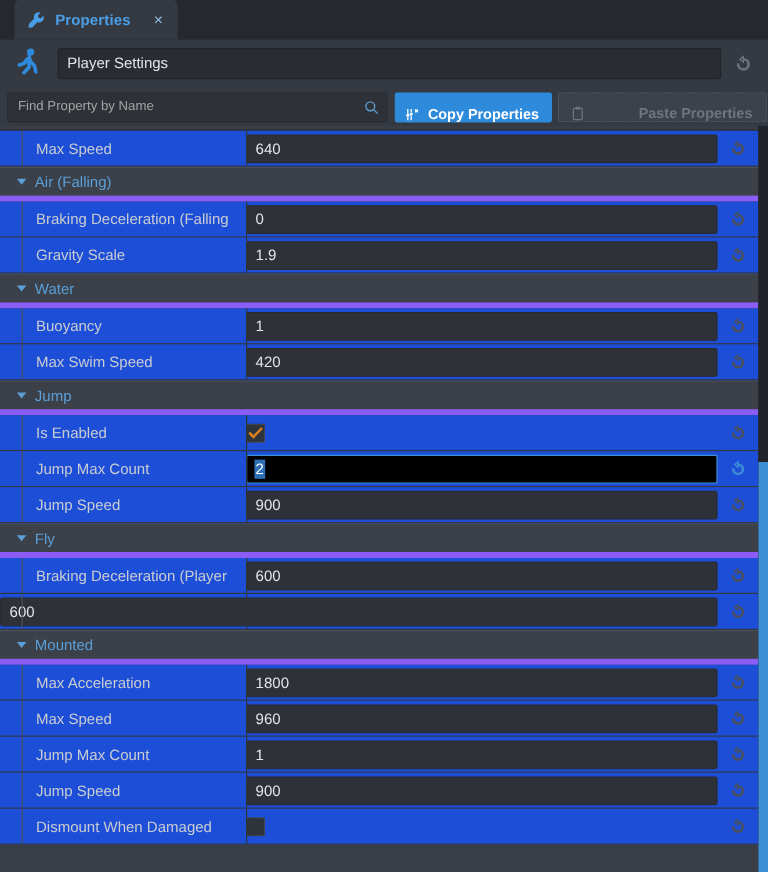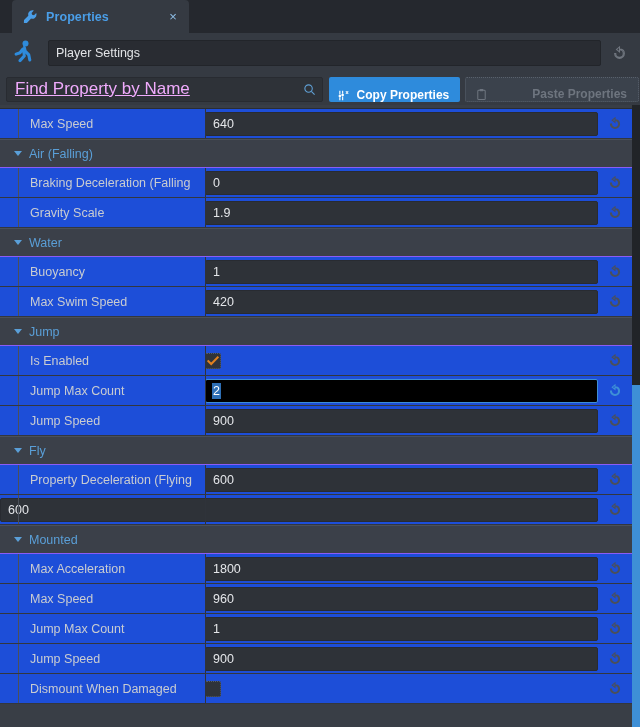--- a/index.html
+++ b/index.html
@@ -25,21 +25,21 @@
   
   .tabbar {
     position: absolute;
     left: 0; top: 0;
     width: 640px; height: 33px;
     background: #25282e;
   }
   .tab {
     position: absolute;
     left: 12px; top: 0;
-    width: 177px; height: 33px;
+    width: 136px; height: 33px;
     background: #353a42;
     border-top-left-radius: 4px;
     border-top-right-radius: 4px;
     display: flex;
     align-items: center;
     padding: 0 8px 0 10px;
     cursor: pointer;
   }
   .tab-icon {
     width: 16px; height: 16px;
@@ -120,23 +120,22 @@
     border: 1px solid #282b31;
     border-radius: 2px;
     display: flex;
     align-items: center;
     padding: 0 6px 0 8px;
     margin-right: 6px;
     cursor: text;
   }
   .search-placeholder {
     flex: 1 1 auto;
-    font-size: 17px;
-    color: #f0abfc;
-    text-decoration: underline;
+    font-size: 11px;
+    color: #a3a3a3;
   }
   .search-icon { width: 13px; height: 13px; flex: 0 0 13px; color: #5f9fd4; }
 
   .btn {
     height: 25px;
     border-radius: 2px;
     display: flex;
     align-items: flex-end;
     gap: 6px;
     padding: 0 11px 0 9px;
@@ -178,21 +177,21 @@
   .cut-row {
     height: 4px;
     background: #393e46;
     border-bottom: 1px solid #2a2d33;
   }
 
   .section {
     height: 29px;
     background: #3b4049;
     border-top: 1px solid #4a505a;
-    border-bottom: 1px solid #8b5cf6;
+    border-bottom: 5px solid #8b5cf6;
     display: flex;
     align-items: center;
     padding-left: 14px;
     cursor: pointer;
   }
   .section-arrow {
     width: 0; height: 0;
     border-left: 4.5px solid transparent;
     border-right: 4.5px solid transparent;
     border-top: 5px solid #5a9fd8;
@@ -512,21 +511,21 @@
             </span>
           </div>
         </div>
         <div class="section">
           <span class="section-arrow"></span>
           <span class="section-title">Fly</span>
         </div>
         <div class="row">
           <span class="row-left-rule"></span>
           <span class="row-divider"></span>
-          <div class="row-label">Property Deceleration (Flying</div>
+          <div class="row-label">Braking Deceleration (Player</div>
           <div class="row-value">
             <div class="value-input">
               <span>600</span>
             </div>
             <span class="reset">
               <svg viewBox="0 0 16 16" width="14" height="14">
                 <path d="M8 3.2V1L4.8 3.6 8 6.2V4c2.2 0 4 1.8 4 4s-1.8 4-4 4-4-1.8-4-4H2.8c0 2.9 2.3 5.2 5.2 5.2s5.2-2.3 5.2-5.2S10.9 3.2 8 3.2z" fill="none" stroke="#4b5059" stroke-width="1.2"></path>
               </svg>
             </span>
           </div>

